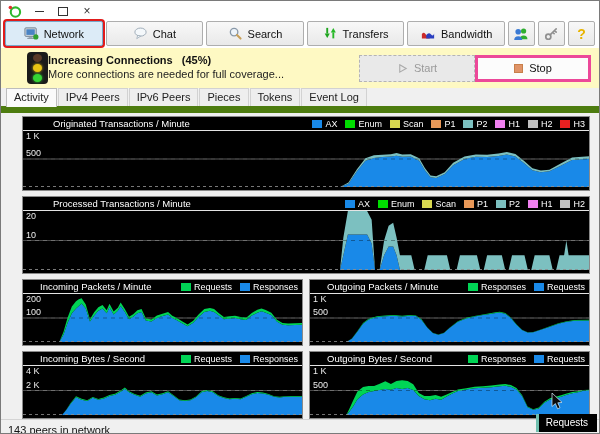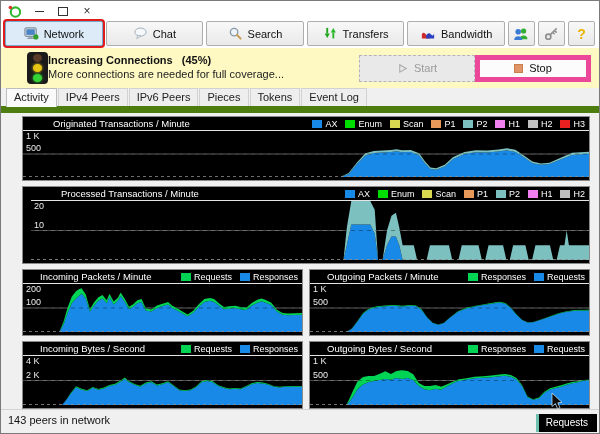--- a/index.html
+++ b/index.html
@@ -29,32 +29,32 @@
   .light{width:9px;height:8px;border-radius:50%;}
   .light.red{background:#5a3a28;}
   .light.yellow{background:#e8c414;box-shadow:0 0 3px #e8c414;}
   .light.green{background:#35d435;box-shadow:0 0 3px #35d435;}
   .status-text{flex:1; line-height:1.25;}
   .status-title{font-size:11px; font-weight:bold;}
   .status-title .pct{margin-left:6px;}
   .status-sub{font-size:11px; color:#222;}
   .big-btn{width:116px;height:27px;display:flex;align-items:center;justify-content:center;gap:6px;font-size:11px;box-sizing:border-box;flex:0 0 auto;}
   .btn-start{border:1px dashed #b4b4b4;background:#e9e9e9;color:#9a9a9a;}
-  .btn-stop{border:5px solid #ec4899;background:#fcfcfc;color:#111;text-align:right;}
+  .btn-stop{border:3px solid #ec4899;background:#fcfcfc;color:#111;text-align:right;}
   .stop-square{width:9px;height:9px;background:#e09468;border:1px solid #c87f4a;box-sizing:border-box;}
   
   .tabstrip{height:18px; display:flex; align-items:flex-end; padding-left:5px; border-bottom:7px solid #4d7c0f; background:#f0f0f0;}
   .tab{font-size:11px; padding:2px 7px 2px 7px; border:1px solid #d2d2d2; border-bottom:none; background:#eeeeee; color:#222; margin-right:1px; height:13px; line-height:13px;}
   .tab.active{background:#fafafa; border-color:#bdbdbd; margin-bottom:-1px; padding-bottom:3px;}
   
   .charts{padding:3px 9px 0 21px; display:flex; flex-wrap:wrap; column-gap:6px; row-gap:5px; box-sizing:border-box;}
   .chart-panel{background:#000; border:1px solid #8a8a8a; box-sizing:border-box; display:flex; flex-direction:column;}
   .full{width:100%;}
   .half{width:calc(50% - 3px);}
-  .chart-0{height:65px;} .chart-1{height:78px;padding-left:8px;}
+  .chart-0{height:75px;} .chart-1{height:78px;}
   .chart-2,.chart-3{height:67px;}
   .chart-4,.chart-5{height:68px;}
   .chart-header{display:flex; justify-content:space-between; align-items:center; height:13px; border-bottom:1px solid #e4e4e4; padding:0 4px; flex:0 0 auto;}
   .chart-title{color:#fff; font-size:9.5px; white-space:nowrap;}
   .full .chart-title{margin-left:26px;}
   .half .chart-title{margin-left:13px;text-align:center;}
   .chart-legend{display:flex; align-items:center; gap:8px;}
   .legend-item{display:flex; align-items:center; gap:3px; color:#fff; font-size:9px; white-space:nowrap;}
   .legend-swatch{width:10px; height:8px; display:inline-block;}
   .chart-plot{flex:1; position:relative; margin-bottom:3px;}

